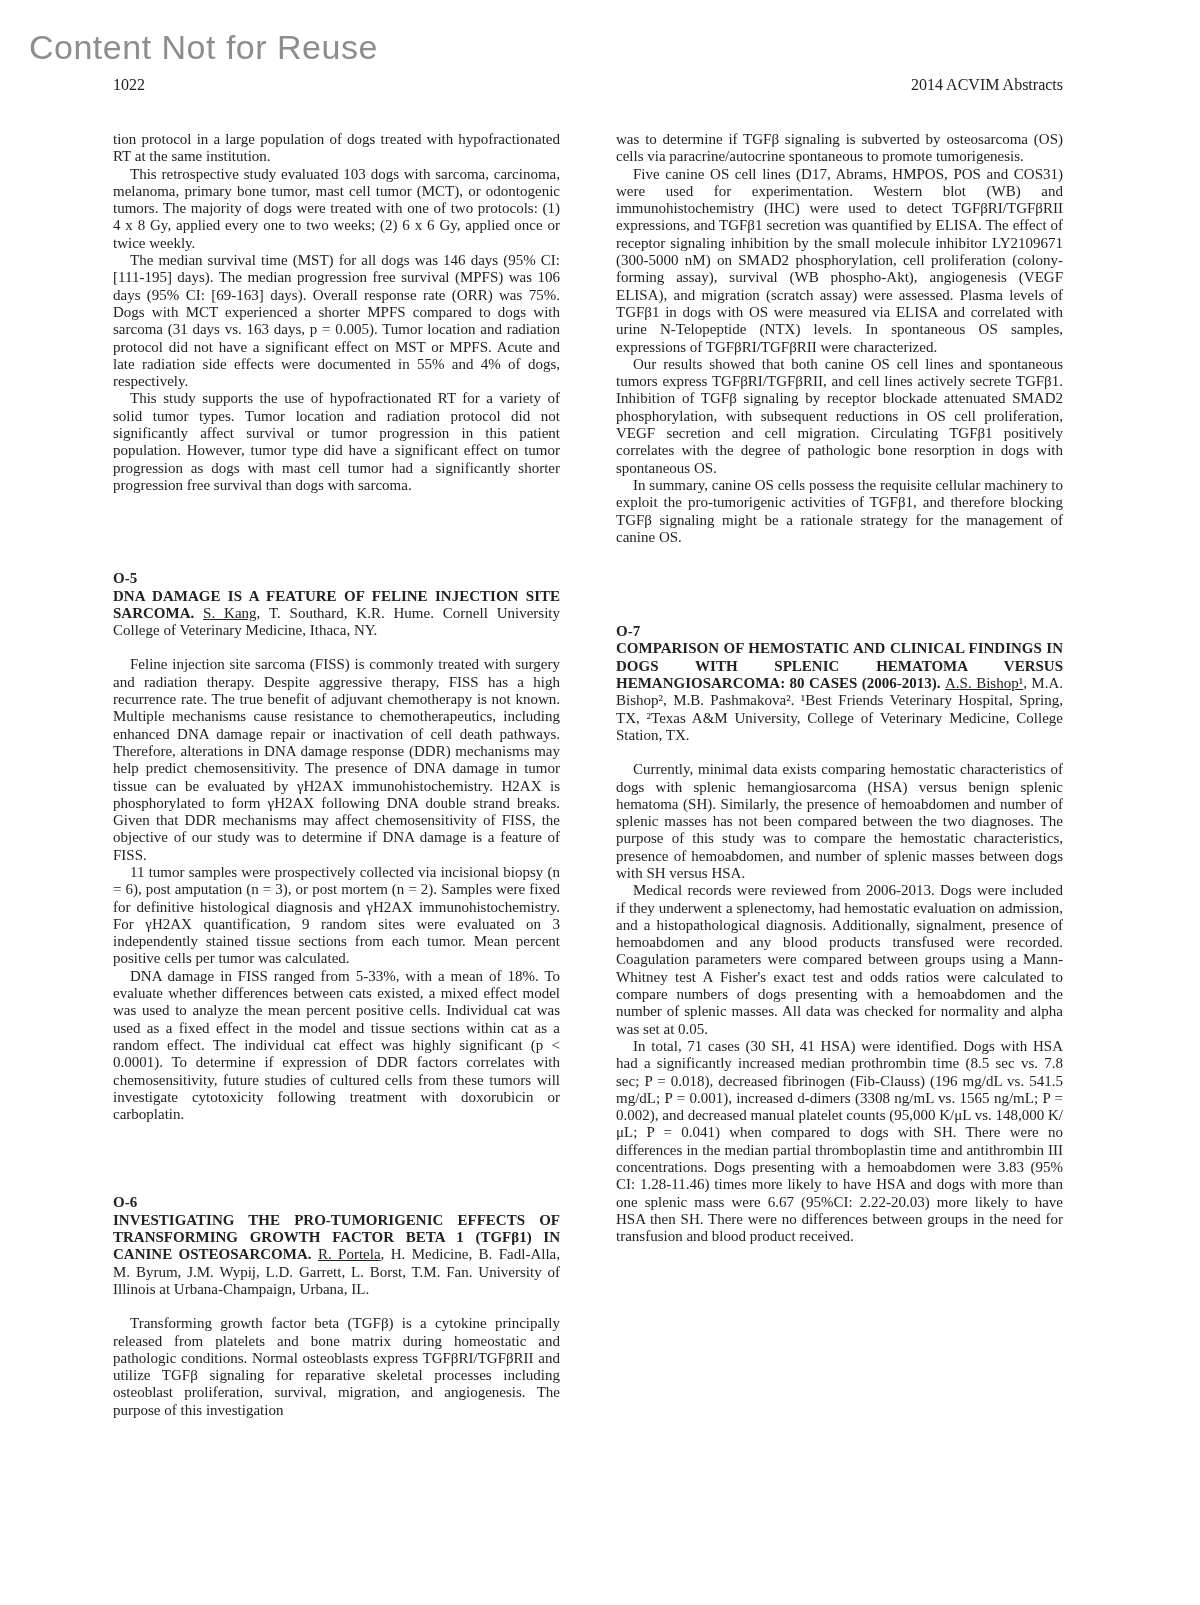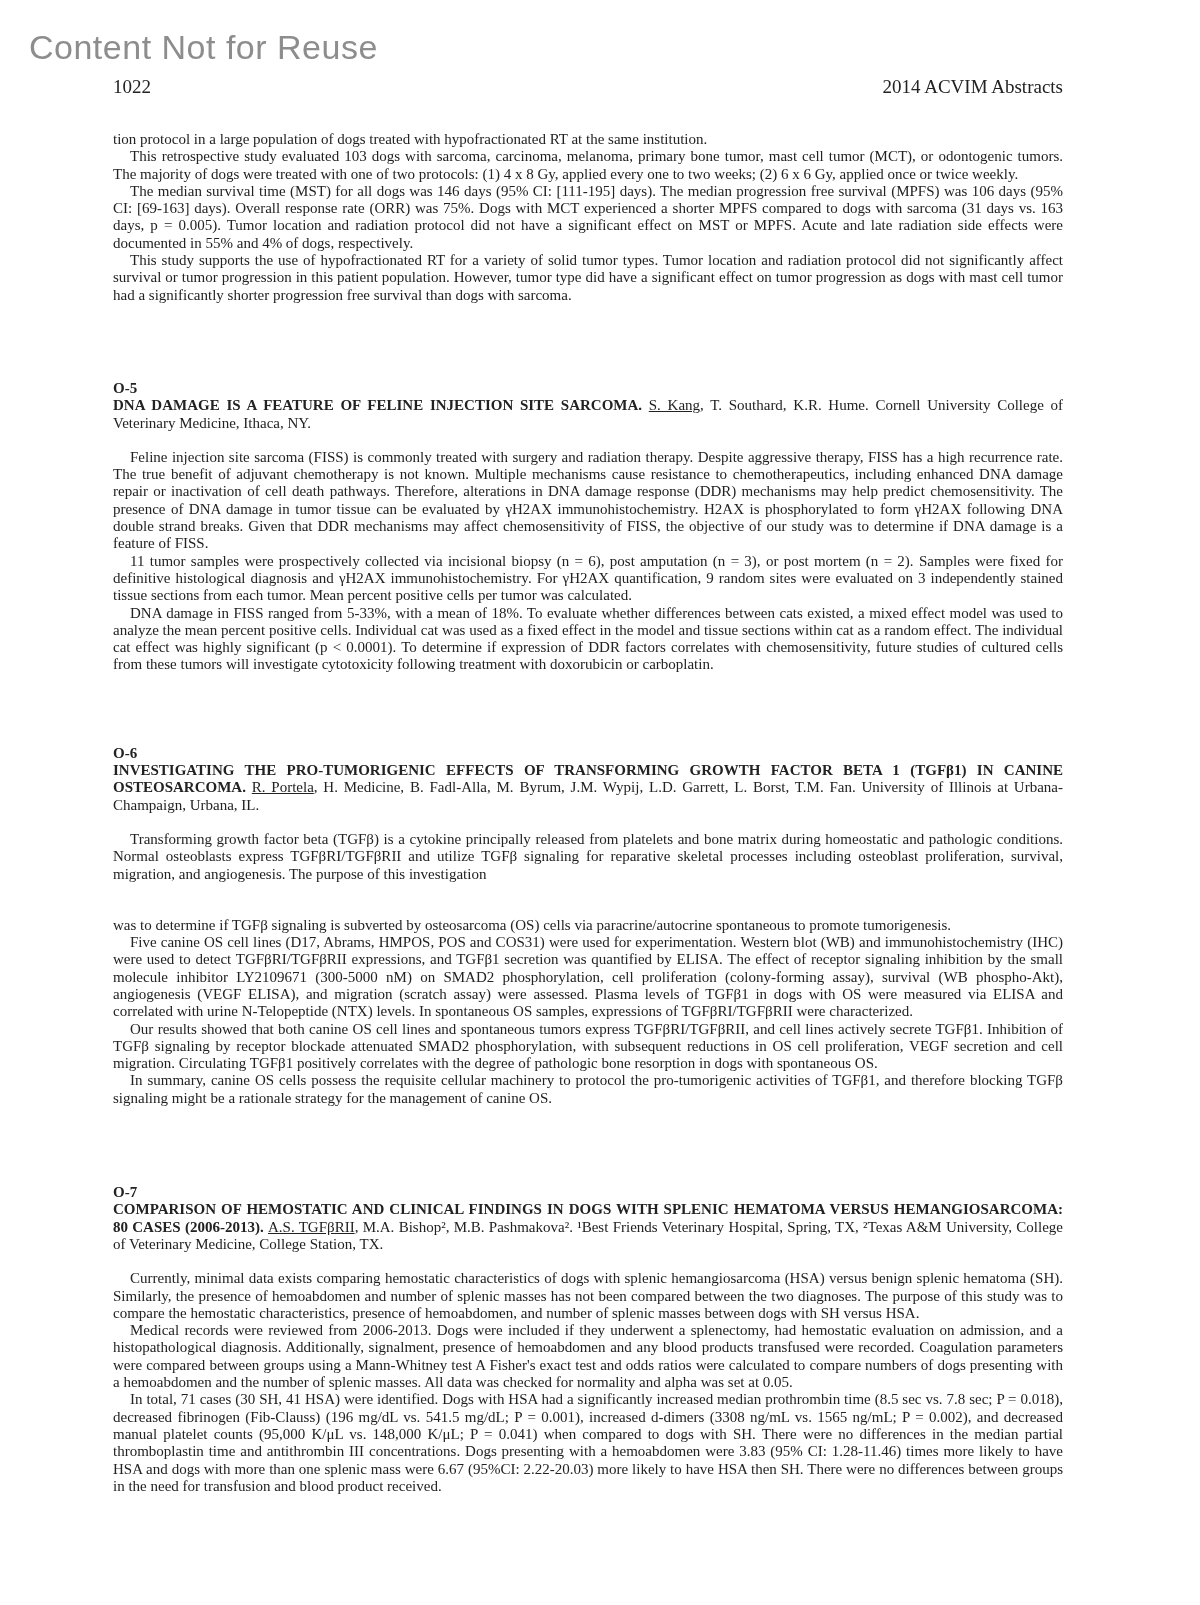--- a/index.html
+++ b/index.html
@@ -19,32 +19,31 @@
     font-family: "Liberation Sans", "DejaVu Sans", sans-serif;
     font-size: 34px;
     color: #8d8d8d;
     letter-spacing: 0.5px;
   }
   .header {
     position: absolute;
     left: 113px;
     right: 137px;
     top: 76px;
-    font-size: 19px;
+    font-size: 16px;
   }
   .page-num { position: absolute; left: 0; top: 0; }
   .journal  { display: block; text-align: right; }
   .columns {
     position: absolute;
     left: 113px;
     right: 137px;
     top: 131px;
     display: flex;
-    gap: 34px;
-    flex-direction: column;
+    gap: 56px;
   }
   .col { flex: 1 1 0; min-width: 0; }
   p {
     margin: 0;
     text-align: justify;
     font-size: 15px;
     line-height: 17.3px;
     text-indent: 17px;
   }
   p.noindent { text-indent: 0; }
@@ -103,27 +102,27 @@
       </section>
 
     </div>
 
     <div class="col">
 
       <section>
         <p class="noindent">was to determine if TGFβ signaling is subverted by osteosarcoma (OS) cells via paracrine/autocrine spontaneous to promote tumorigenesis.</p>
         <p>Five canine OS cell lines (D17, Abrams, HMPOS, POS and COS31) were used for experimentation. Western blot (WB) and immunohistochemistry (IHC) were used to detect TGFβRI/TGFβRII expressions, and TGFβ1 secretion was quantified by ELISA. The effect of receptor signaling inhibition by the small molecule inhibitor LY2109671 (300-5000 nM) on SMAD2 phosphorylation, cell proliferation (colony-forming assay), survival (WB phospho-Akt), angiogenesis (VEGF ELISA), and migration (scratch assay) were assessed. Plasma levels of TGFβ1 in dogs with OS were measured via ELISA and correlated with urine N-Telopeptide (NTX) levels. In spontaneous OS samples, expressions of TGFβRI/TGFβRII were characterized.</p>
         <p>Our results showed that both canine OS cell lines and spontaneous tumors express TGFβRI/TGFβRII, and cell lines actively secrete TGFβ1. Inhibition of TGFβ signaling by receptor blockade attenuated SMAD2 phosphorylation, with subsequent reductions in OS cell proliferation, VEGF secretion and cell migration. Circulating TGFβ1 positively correlates with the degree of pathologic bone resorption in dogs with spontaneous OS.</p>
-        <p>In summary, canine OS cells possess the requisite cellular machinery to protocol the pro-tumorigenic activities of TGFβ1, and therefore blocking TGFβ signaling might be a rationale strategy for the management of canine OS.</p>
+        <p>In summary, canine OS cells possess the requisite cellular machinery to exploit the pro-tumorigenic activities of TGFβ1, and therefore blocking TGFβ signaling might be a rationale strategy for the management of canine OS.</p>
       </section>
 
       <section class="sec-o7">
         <p class="code">O-7</p>
         <p class="heading-para">
-          <span class="t-bold">COMPARISON OF HEMOSTATIC AND CLINICAL FINDINGS IN DOGS WITH SPLENIC HEMATOMA VERSUS HEMANGIOSARCOMA: 80 CASES (2006-2013). </span><span class="underline">A.S. TGFβRII</span><span>, M.A. Bishop², M.B. Pashmakova². ¹Best Friends Veterinary Hospital, Spring, TX, ²Texas A&amp;M University, College of Veterinary Medicine, College Station, TX.</span>
+          <span class="t-bold">COMPARISON OF HEMOSTATIC AND CLINICAL FINDINGS IN DOGS WITH SPLENIC HEMATOMA VERSUS HEMANGIOSARCOMA: 80 CASES (2006-2013). </span><span class="underline">A.S. Bishop¹</span><span>, M.A. Bishop², M.B. Pashmakova². ¹Best Friends Veterinary Hospital, Spring, TX, ²Texas A&amp;M University, College of Veterinary Medicine, College Station, TX.</span>
         </p>
         <div class="body-text">
           <p>Currently, minimal data exists comparing hemostatic characteristics of dogs with splenic hemangiosarcoma (HSA) versus benign splenic hematoma (SH). Similarly, the presence of hemoabdomen and number of splenic masses has not been compared between the two diagnoses. The purpose of this study was to compare the hemostatic characteristics, presence of hemoabdomen, and number of splenic masses between dogs with SH versus HSA.</p>
           <p>Medical records were reviewed from 2006-2013. Dogs were included if they underwent a splenectomy, had hemostatic evaluation on admission, and a histopathological diagnosis. Additionally, signalment, presence of hemoabdomen and any blood products transfused were recorded. Coagulation parameters were compared between groups using a Mann-Whitney test A Fisher's exact test and odds ratios were calculated to compare numbers of dogs presenting with a hemoabdomen and the number of splenic masses. All data was checked for normality and alpha was set at 0.05.</p>
           <p>In total, 71 cases (30 SH, 41 HSA) were identified. Dogs with HSA had a significantly increased median prothrombin time (8.5 sec vs. 7.8 sec; P = 0.018), decreased fibrinogen (Fib-Clauss) (196 mg/dL vs. 541.5 mg/dL; P = 0.001), increased d-dimers (3308 ng/mL vs. 1565 ng/mL; P = 0.002), and decreased manual platelet counts (95,000 K/μL vs. 148,000 K/μL; P = 0.041) when compared to dogs with SH. There were no differences in the median partial thromboplastin time and antithrombin III concentrations. Dogs presenting with a hemoabdomen were 3.83 (95% CI: 1.28-11.46) times more likely to have HSA and dogs with more than one splenic mass were 6.67 (95%CI: 2.22-20.03) more likely to have HSA then SH. There were no differences between groups in the need for transfusion and blood product received.</p>
         </div>
       </section>
 
     </div>
 

